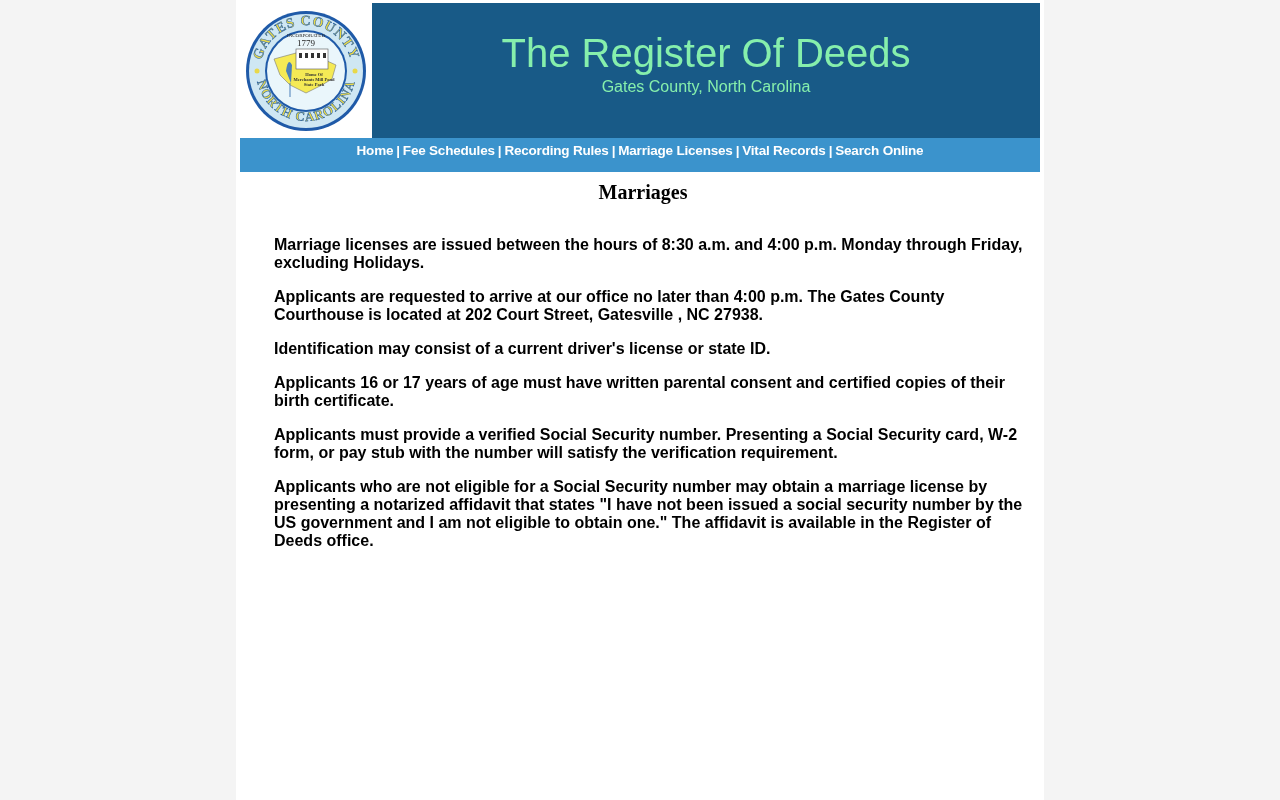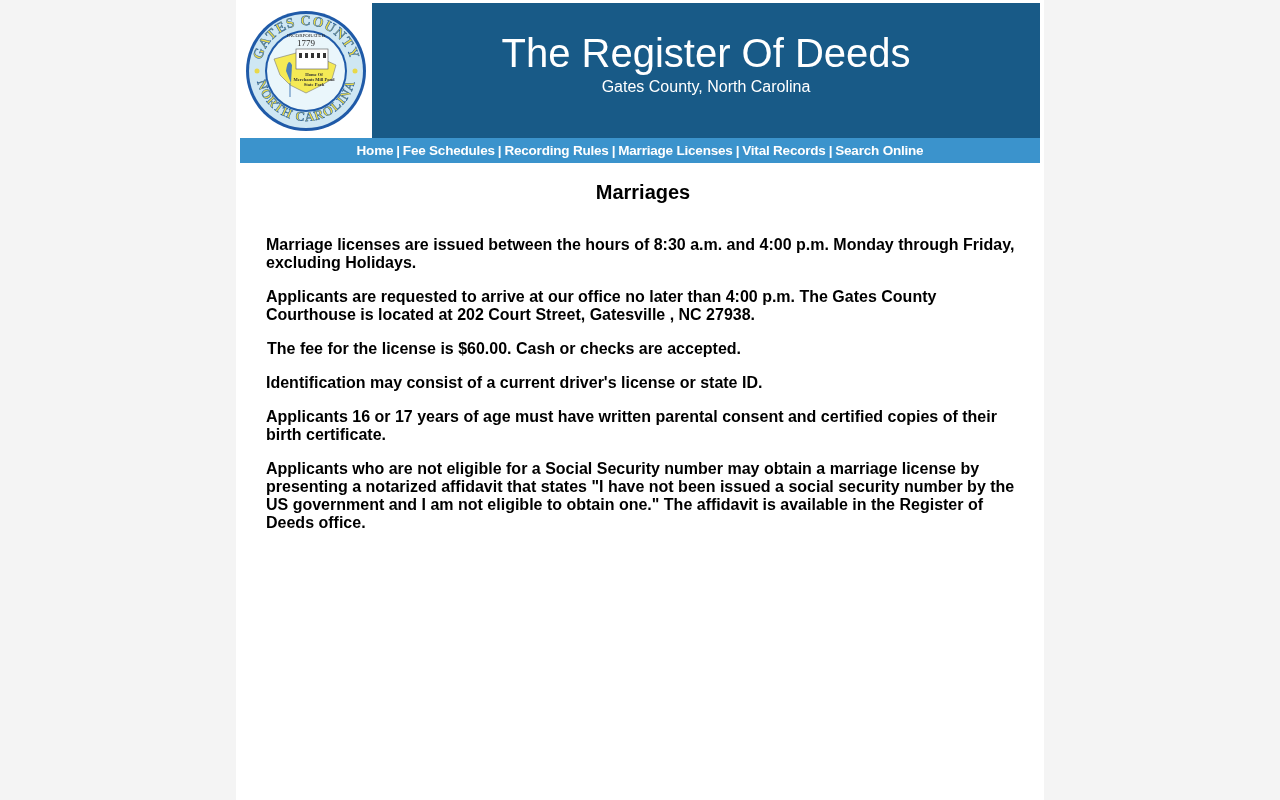--- a/index.html
+++ b/index.html
@@ -30,42 +30,42 @@
       width: 132px;
       height: 135px;
       background: #ffffff;
       display: flex;
       align-items: center;
       justify-content: center;
     }
     .banner {
       flex: 1;
       background: #185a87;
-      color: #ffffff;
+      color: #86efac;
       display: flex;
       flex-direction: column;
       align-items: center;
       justify-content: center;
       font-family: "Liberation Sans", sans-serif;
     }
     .banner .title {
       font-size: 40px;
       line-height: 44px;
       margin-top: -12px;
     }
     .banner .subtitle {
       font-size: 16px;
       line-height: 24px;
     }
     .navbar {
       position: absolute;
       left: 4px;
       top: 138px;
       width: 800px;
-      height: 25px;
+      height: 34px;
       background: #3b93cc;
       color: #ffffff;
       font-family: "Liberation Sans", sans-serif;
       font-weight: bold;
       font-size: 13.5px;
       line-height: 25px;
       text-align: center;
       white-space: nowrap;
       letter-spacing: -0.2px;
     }
@@ -84,23 +84,24 @@
       width: 770px;
       font-family: "Liberation Sans", sans-serif;
       color: #000000;
     }
     .content h2 {
       margin: 0 0 30px 0;
       font-size: 20px;
       line-height: 28px;
       font-weight: bold;
       text-align: center;
+      font-family: Liberation Serif, serif;
     }
     .content p {
-      margin: 0 0 16px 8px;
+      margin: 0 0 16px 16px;
       font-size: 16px;
       line-height: 18px;
       font-weight: bold;
     }
     .content p.indent1 { padding-left: 1px; }
   </style>
 </head>
 <body>
 
 <div class="page">
@@ -147,19 +148,19 @@
   </div>
 
   <div class="navbar">
     <a>Home</a><span class="sep">|</span><a>Fee Schedules</a><span class="sep">|</span><a>Recording Rules</a><span class="sep">|</span><a>Marriage Licenses</a><span class="sep">|</span><a>Vital Records</a><span class="sep">|</span><a>Search Online</a>
   </div>
 
   <div class="content">
     <h2>Marriages</h2>
     <p>Marriage licenses are issued between the hours of 8:30 a.m. and 4:00 p.m. Monday through Friday, excluding Holidays.</p>
     <p>Applicants are requested to arrive at our office no later than 4:00 p.m. The Gates County Courthouse is located at 202 Court Street, Gatesville , NC 27938.</p>
-    <p class="indent1">The fee for the license is $60.00. Cash or checks are accepted.</p>
     <p>Identification may consist of a current driver's license or state ID.</p>
     <p>Applicants 16 or 17 years of age must have written parental consent and certified copies of their birth certificate.</p>
+    <p>Applicants must provide a verified Social Security number. Presenting a Social Security card, W-2 form, or pay stub with the number will satisfy the verification requirement.</p>
     <p>Applicants who are not eligible for a Social Security number may obtain a marriage license by presenting a notarized affidavit that states "I have not been issued a social security number by the US government and I am not eligible to obtain one." The affidavit is available in the Register of Deeds office.</p>
   </div>
 
 </div>
 
 </body></html>

